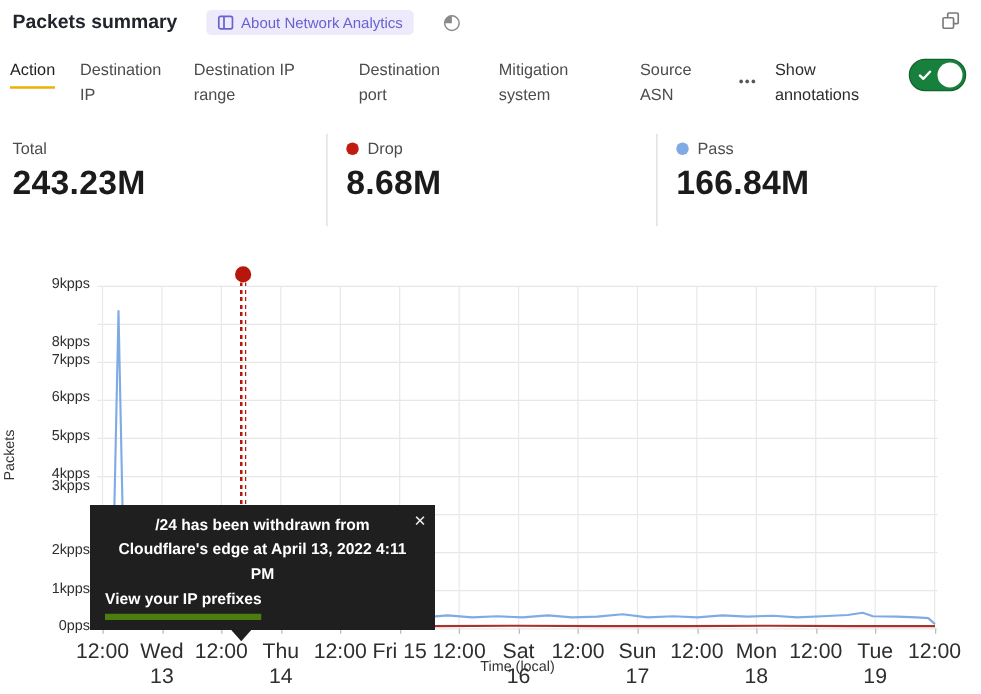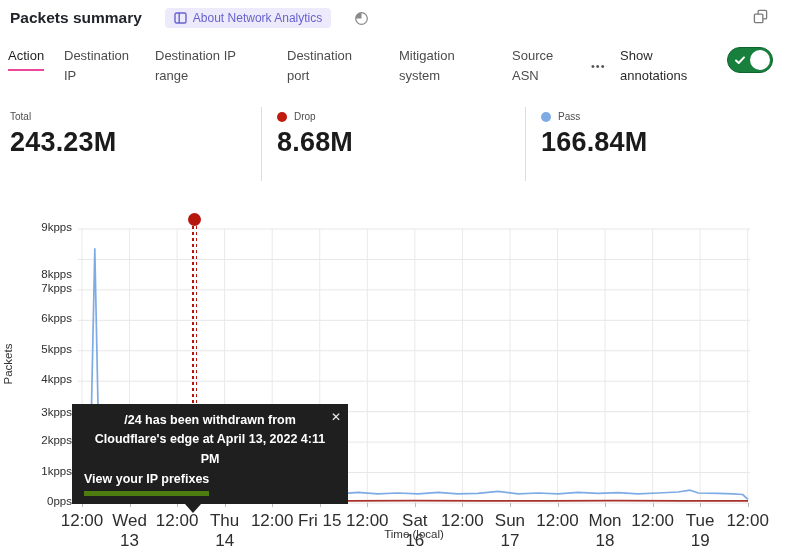--- a/index.html
+++ b/index.html
@@ -11,32 +11,32 @@
   .title{font-size:15.5px;font-weight:700;color:#21252b;}
   .badge{display:inline-flex;align-items:center;gap:6px;background:#edebfb;color:#6862d0;
          font-size:12px;padding:3px 9px;border-radius:4px;cursor:pointer;}
   .badge svg{display:block;}
   .hdr-icon{display:inline-flex;align-items:center;cursor:pointer;}
   .copy-btn{position:absolute;top:9px;right:17px;cursor:pointer;}
 
   
   .tabs{position:absolute;top:46px;left:0;width:785px;height:50px;font-size:13px;}
   .tab{position:absolute;top:0;color:#4c4c4c;line-height:1.55;cursor:pointer;}
-  .tab.active{color:#1f1f1f;border-bottom:2px solid #ec4899;padding-bottom:3px;}
+  .tab.active{color:#1f1f1f;border-bottom:2px solid #eab308;padding-bottom:3px;}
   .more-dots{position:absolute;top:14px;left:591px;color:#555;font-size:11px;letter-spacing:1px;cursor:pointer;}
   .annot-label{position:absolute;top:0;left:620px;width:88px;color:#2b2b2b;line-height:1.55;}
   .toggle{position:absolute;top:1px;left:727px;width:44px;height:24px;border-radius:13px;
           background:#17803d;border:1px solid #10632d;cursor:pointer;}
   .toggle .knob{position:absolute;top:2px;right:2px;width:20px;height:20px;border-radius:50%;background:#fff;}
   .toggle svg{position:absolute;left:6px;top:6px;}
 
   
   .stats{position:absolute;top:107px;left:0;width:785px;height:80px;}
   .stat{position:absolute;top:4px;}
-  .stat-label{display:flex;align-items:center;gap:7px;font-size:10px;color:#4d4d4d;}
+  .stat-label{display:flex;align-items:center;gap:7px;font-size:13px;color:#4d4d4d;}
   .dot{width:10px;height:10px;border-radius:50%;display:inline-block;}
   .stat-value{margin-top:5px;font-size:27px;font-weight:700;color:#1b1b1b;letter-spacing:.2px;}
   .vdiv{position:absolute;top:0;width:1px;height:74px;background:#dcdcdc;}
 
   
   .ylab{position:absolute;left:-27px;top:358px;transform:rotate(-90deg);font-size:11.5px;color:#333;width:70px;text-align:center;}
   .ytick{position:absolute;width:48px;left:24px;text-align:right;font-size:11.5px;color:#2e2e2e;}
   .plot{position:absolute;left:78px;top:229px;width:672px;height:274px;}
   .plot svg{position:absolute;inset:0;overflow:visible;}
   .xtick{position:absolute;top:511px;width:46px;text-align:center;font-size:17px;color:#2e2e2e;}
@@ -130,21 +130,21 @@
   </div>
 
   <div class="ylab">Packets</div>
   <div id="yticks">
       <div class="ytick" style="top: 221px;">9kpps</div>
       <div class="ytick" style="top: 268px;">8kpps</div>
       <div class="ytick" style="top: 281.889px;">7kpps</div>
       <div class="ytick" style="top: 312.333px;">6kpps</div>
       <div class="ytick" style="top: 342.778px;">5kpps</div>
       <div class="ytick" style="top: 373.222px;">4kpps</div>
-      <div class="ytick" style="top: 406px;">3kpps</div>
+      <div class="ytick" style="top: 383px;">3kpps</div>
       <div class="ytick" style="top: 434.111px;">2kpps</div>
       <div class="ytick" style="top: 464.556px;">1kpps</div>
       <div class="ytick" style="top: 495px;">0pps</div>
     </div>
 
   <div class="plot">
     <svg id="plot-svg" viewBox="0 0 672 274" preserveAspectRatio="none">
         <line x1="0" x2="672" y1="274" y2="274" stroke="#e7e7e7" stroke-width="1"></line>
         <line x1="0" x2="672" y1="243.55555555555554" y2="243.55555555555554" stroke="#e7e7e7" stroke-width="1"></line>
         <line x1="0" x2="672" y1="213.11111111111111" y2="213.11111111111111" stroke="#e7e7e7" stroke-width="1"></line>

